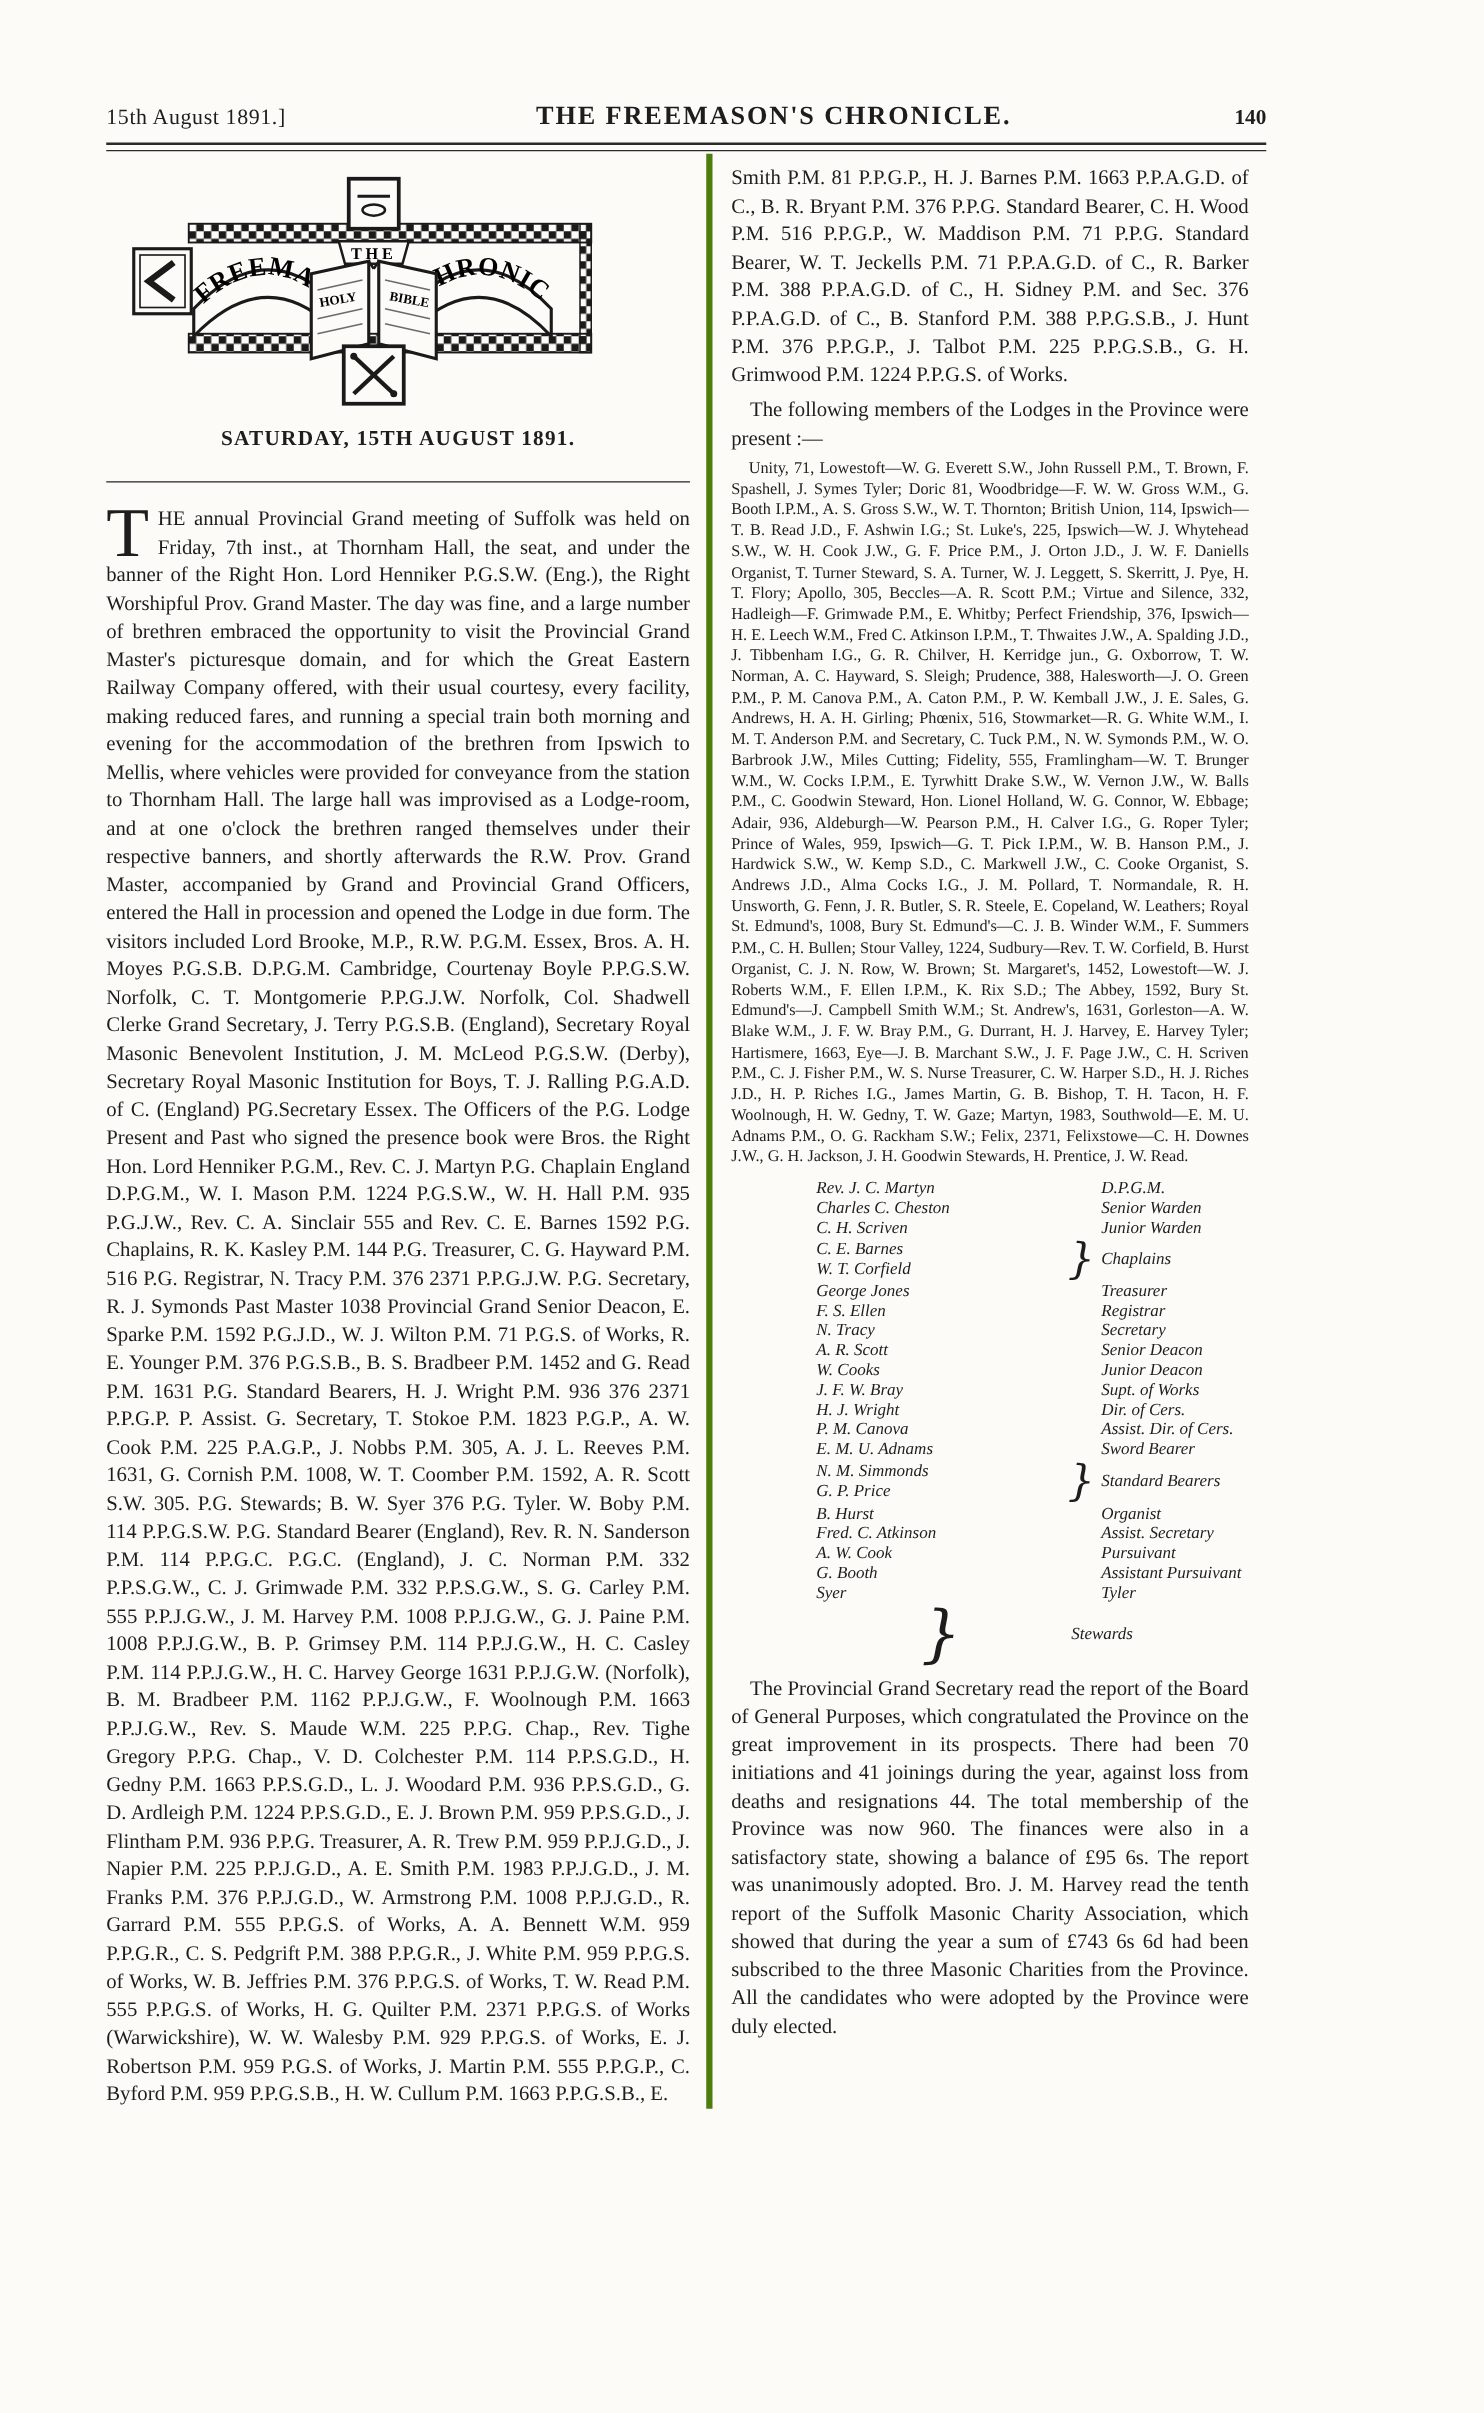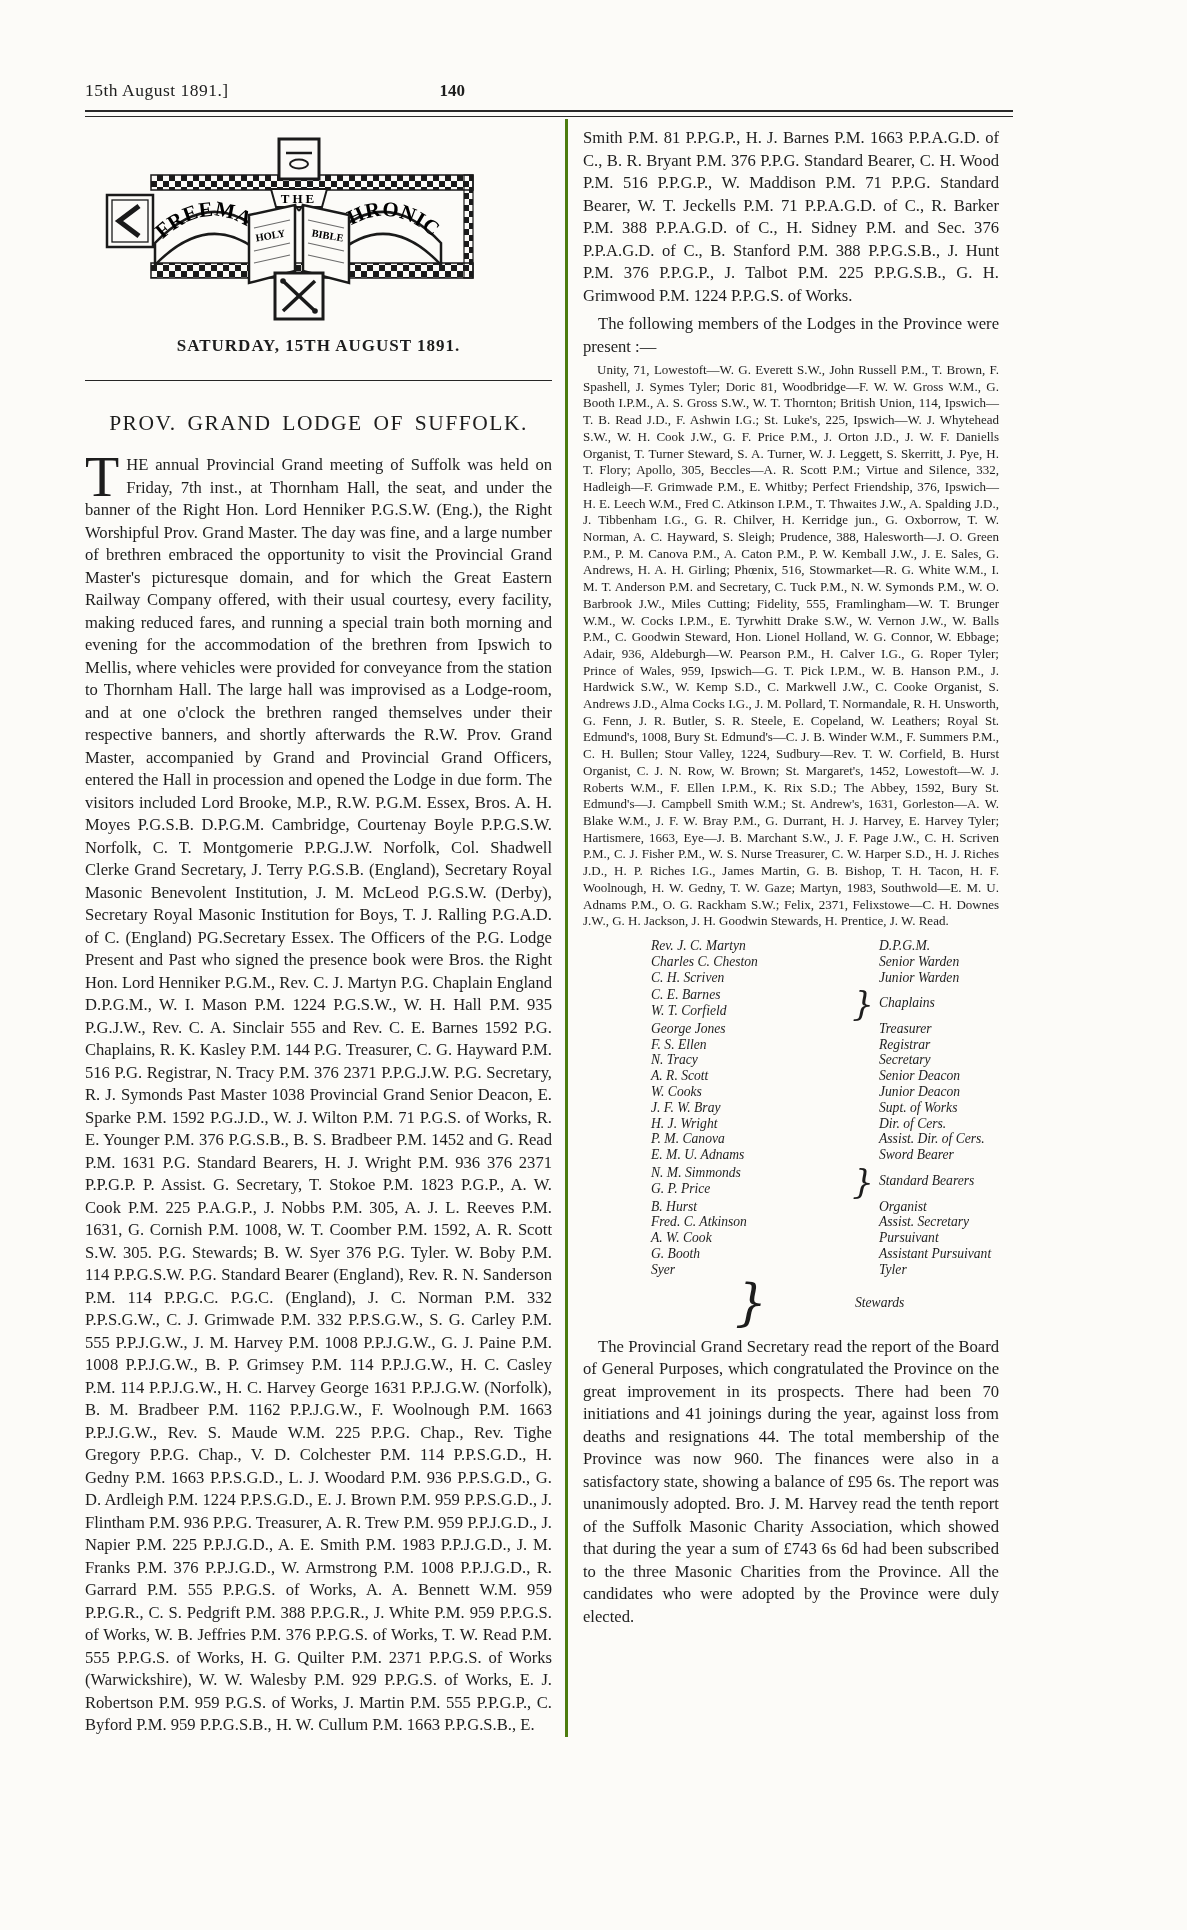--- a/index.html
+++ b/index.html
@@ -17,21 +17,21 @@
   .content{width:928px;}
   
   .runhead{display:flex;align-items:baseline;font-size:17.5px;}
   .runhead .rh-left{width:260px;letter-spacing:.5px;}
   .runhead .rh-center{flex:1;text-align:center;font-weight:700;font-size:21px;letter-spacing:1.5px;}
   .runhead .rh-right{width:120px;text-align:right;font-weight:700;font-size:17px;}
   .dblrule{margin-top:9px;height:4px;border-top:2px solid #2a2a2a;border-bottom:1px solid #2a2a2a;}
   
   .cols{display:flex;margin-top:2px;}
   .col-left{width:480px;padding-right:13px;box-sizing:border-box;}
-  .col-right{width:434px;border-left:3px solid #4d7c0f;padding-left:15px;box-sizing:border-box;padding-top:8px;}
+  .col-right{width:434px;border-left:5px solid #4d7c0f;padding-left:15px;box-sizing:border-box;padding-top:8px;}
   
   .masthead{margin:14px 0 0 18px;width:392px;}
   .dateline{text-align:center;font-weight:700;font-size:17px;letter-spacing:1px;margin-top:7px;}
   .colrule{border-top:1.5px solid #262626;margin:24px 0 0 0;}
   .art-title{text-align:center;font-size:21.5px;letter-spacing:1.5px;margin-top:30px;word-spacing:4px;}
   
   .body-par{font-size:16.6px;line-height:22.5px;text-align:justify;margin:0;}
   .art-body{margin-top:18px;}
   .dropcap{float:left;font-size:56px;line-height:42px;padding:2px 7px 0 0;font-weight:400;}
   .indent{text-indent:15px;}
@@ -50,20 +50,21 @@
   svg text{font-family:"Liberation Serif","DejaVu Serif",serif;}
 </style>
 </head>
 <body>
 
 <div class="page">
   <div class="content">
 
     <div class="runhead">
       <span class="rh-left">15th August 1891.]</span>
+      <span class="rh-center">THE FREEMASON'S CHRONICLE.</span>
       <span class="rh-right">140</span>
     </div>
     <div class="dblrule"></div>
 
     <div class="cols">
 
       <div class="col-left">
 
         <div class="masthead">
           <svg viewBox="0 0 392 192" width="392" height="192">
@@ -134,21 +135,20 @@
               <circle cx="180" cy="148" r="2.8" fill="#1a1a1a"></circle>
               <circle cx="212" cy="178" r="2.8" fill="#1a1a1a"></circle>
             </g>
           </svg>
         </div>
 
         <div class="dateline">SATURDAY, 15TH AUGUST 1891.</div>
 
         <div class="colrule"></div>
 
-        <div class="art-title">PROV. GRAND LODGE OF SUFFOLK.</div>
 
         <div class="art-body">
           <p class="body-par"><span class="dropcap">T</span><span>HE annual Provincial Grand meeting of Suffolk was held on Friday, 7th inst., at Thornham Hall, the seat, and under the banner of the Right Hon. Lord Henniker P.G.S.W. (Eng.), the Right Worshipful Prov. Grand Master. The day was fine, and a large number of brethren embraced the opportunity to visit the Provincial Grand Master's picturesque domain, and for which the Great Eastern Railway Company offered, with their usual courtesy, every facility, making reduced fares, and running a special train both morning and evening for the accommodation of the brethren from Ipswich to Mellis, where vehicles were provided for conveyance from the station to Thornham Hall. The large hall was improvised as a Lodge-room, and at one o'clock the brethren ranged themselves under their respective banners, and shortly afterwards the R.W. Prov. Grand Master, accompanied by Grand and Provincial Grand Officers, entered the Hall in procession and opened the Lodge in due form. The visitors included Lord Brooke, M.P., R.W. P.G.M. Essex, Bros. A. H. Moyes P.G.S.B. D.P.G.M. Cambridge, Courtenay Boyle P.P.G.S.W. Norfolk, C. T. Montgomerie P.P.G.J.W. Norfolk, Col. Shadwell Clerke Grand Secretary, J. Terry P.G.S.B. (England), Secretary Royal Masonic Benevolent Institution, J. M. McLeod P.G.S.W. (Derby), Secretary Royal Masonic Institution for Boys, T. J. Ralling P.G.A.D. of C. (England) PG.Secretary Essex. The Officers of the P.G. Lodge Present and Past who signed the presence book were Bros. the Right Hon. Lord Henniker P.G.M., Rev. C. J. Martyn P.G. Chaplain England D.P.G.M., W. I. Mason P.M. 1224 P.G.S.W., W. H. Hall P.M. 935 P.G.J.W., Rev. C. A. Sinclair 555 and Rev. C. E. Barnes 1592 P.G. Chaplains, R. K. Kasley P.M. 144 P.G. Treasurer, C. G. Hayward P.M. 516 P.G. Registrar, N. Tracy P.M. 376 2371 P.P.G.J.W. P.G. Secretary, R. J. Symonds Past Master 1038 Provincial Grand Senior Deacon, E. Sparke P.M. 1592 P.G.J.D., W. J. Wilton P.M. 71 P.G.S. of Works, R. E. Younger P.M. 376 P.G.S.B., B. S. Bradbeer P.M. 1452 and G. Read P.M. 1631 P.G. Standard Bearers, H. J. Wright P.M. 936 376 2371 P.P.G.P. P. Assist. G. Secretary, T. Stokoe P.M. 1823 P.G.P., A. W. Cook P.M. 225 P.A.G.P., J. Nobbs P.M. 305, A. J. L. Reeves P.M. 1631, G. Cornish P.M. 1008, W. T. Coomber P.M. 1592, A. R. Scott S.W. 305. P.G. Stewards; B. W. Syer 376 P.G. Tyler. W. Boby P.M. 114 P.P.G.S.W. P.G. Standard Bearer (England), Rev. R. N. Sanderson P.M. 114 P.P.G.C. P.G.C. (England), J. C. Norman P.M. 332 P.P.S.G.W., C. J. Grimwade P.M. 332 P.P.S.G.W., S. G. Carley P.M. 555 P.P.J.G.W., J. M. Harvey P.M. 1008 P.P.J.G.W., G. J. Paine P.M. 1008 P.P.J.G.W., B. P. Grimsey P.M. 114 P.P.J.G.W., H. C. Casley P.M. 114 P.P.J.G.W., H. C. Harvey George 1631 P.P.J.G.W. (Norfolk), B. M. Bradbeer P.M. 1162 P.P.J.G.W., F. Woolnough P.M. 1663 P.P.J.G.W., Rev. S. Maude W.M. 225 P.P.G. Chap., Rev. Tighe Gregory P.P.G. Chap., V. D. Colchester P.M. 114 P.P.S.G.D., H. Gedny P.M. 1663 P.P.S.G.D., L. J. Woodard P.M. 936 P.P.S.G.D., G. D. Ardleigh P.M. 1224 P.P.S.G.D., E. J. Brown P.M. 959 P.P.S.G.D., J. Flintham P.M. 936 P.P.G. Treasurer, A. R. Trew P.M. 959 P.P.J.G.D., J. Napier P.M. 225 P.P.J.G.D., A. E. Smith P.M. 1983 P.P.J.G.D., J. M. Franks P.M. 376 P.P.J.G.D., W. Armstrong P.M. 1008 P.P.J.G.D., R. Garrard P.M. 555 P.P.G.S. of Works, A. A. Bennett W.M. 959 P.P.G.R., C. S. Pedgrift P.M. 388 P.P.G.R., J. White P.M. 959 P.P.G.S. of Works, W. B. Jeffries P.M. 376 P.P.G.S. of Works, T. W. Read P.M. 555 P.P.G.S. of Works, H. G. Quilter P.M. 2371 P.P.G.S. of Works (Warwickshire), W. W. Walesby P.M. 929 P.P.G.S. of Works, E. J. Robertson P.M. 959 P.G.S. of Works, J. Martin P.M. 555 P.P.G.P., C. Byford P.M. 959 P.P.G.S.B., H. W. Cullum P.M. 1663 P.P.G.S.B., E.</span></p>
         </div>
       </div>
 
       <div class="col-right">
         <p class="body-par">Smith P.M. 81 P.P.G.P., H. J. Barnes P.M. 1663 P.P.A.G.D. of C., B. R. Bryant P.M. 376 P.P.G. Standard Bearer, C. H. Wood P.M. 516 P.P.G.P., W. Maddison P.M. 71 P.P.G. Standard Bearer, W. T. Jeckells P.M. 71 P.P.A.G.D. of C., R. Barker P.M. 388 P.P.A.G.D. of C., H. Sidney P.M. and Sec. 376 P.P.A.G.D. of C., B. Stanford P.M. 388 P.P.G.S.B., J. Hunt P.M. 376 P.P.G.P., J. Talbot P.M. 225 P.P.G.S.B., G. H. Grimwood P.M. 1224 P.P.G.S. of Works.</p>
         <p class="body-par indent mt6">The following members of the Lodges in the Province were present :—</p>
         <p class="fine">Unity, 71, Lowestoft—W. G. Everett S.W., John Russell P.M., T. Brown, F. Spashell, J. Symes Tyler; Doric 81, Woodbridge—F. W. W. Gross W.M., G. Booth I.P.M., A. S. Gross S.W., W. T. Thornton; British Union, 114, Ipswich—T. B. Read J.D., F. Ashwin I.G.; St. Luke's, 225, Ipswich—W. J. Whytehead S.W., W. H. Cook J.W., G. F. Price P.M., J. Orton J.D., J. W. F. Daniells Organist, T. Turner Steward, S. A. Turner, W. J. Leggett, S. Skerritt, J. Pye, H. T. Flory; Apollo, 305, Beccles—A. R. Scott P.M.; Virtue and Silence, 332, Hadleigh—F. Grimwade P.M., E. Whitby; Perfect Friendship, 376, Ipswich—H. E. Leech W.M., Fred C. Atkinson I.P.M., T. Thwaites J.W., A. Spalding J.D., J. Tibbenham I.G., G. R. Chilver, H. Kerridge jun., G. Oxborrow, T. W. Norman, A. C. Hayward, S. Sleigh; Prudence, 388, Halesworth—J. O. Green P.M., P. M. Canova P.M., A. Caton P.M., P. W. Kemball J.W., J. E. Sales, G. Andrews, H. A. H. Girling; Phœnix, 516, Stowmarket—R. G. White W.M., I. M. T. Anderson P.M. and Secretary, C. Tuck P.M., N. W. Symonds P.M., W. O. Barbrook J.W., Miles Cutting; Fidelity, 555, Framlingham—W. T. Brunger W.M., W. Cocks I.P.M., E. Tyrwhitt Drake S.W., W. Vernon J.W., W. Balls P.M., C. Goodwin Steward, Hon. Lionel Holland, W. G. Connor, W. Ebbage; Adair, 936, Aldeburgh—W. Pearson P.M., H. Calver I.G., G. Roper Tyler; Prince of Wales, 959, Ipswich—G. T. Pick I.P.M., W. B. Hanson P.M., J. Hardwick S.W., W. Kemp S.D., C. Markwell J.W., C. Cooke Organist, S. Andrews J.D., Alma Cocks I.G., J. M. Pollard, T. Normandale, R. H. Unsworth, G. Fenn, J. R. Butler, S. R. Steele, E. Copeland, W. Leathers; Royal St. Edmund's, 1008, Bury St. Edmund's—C. J. B. Winder W.M., F. Summers P.M., C. H. Bullen; Stour Valley, 1224, Sudbury—Rev. T. W. Corfield, B. Hurst Organist, C. J. N. Row, W. Brown; St. Margaret's, 1452, Lowestoft—W. J. Roberts W.M., F. Ellen I.P.M., K. Rix S.D.; The Abbey, 1592, Bury St. Edmund's—J. Campbell Smith W.M.; St. Andrew's, 1631, Gorleston—A. W. Blake W.M., J. F. W. Bray P.M., G. Durrant, H. J. Harvey, E. Harvey Tyler; Hartismere, 1663, Eye—J. B. Marchant S.W., J. F. Page J.W., C. H. Scriven P.M., C. J. Fisher P.M., W. S. Nurse Treasurer, C. W. Harper S.D., H. J. Riches J.D., H. P. Riches I.G., James Martin, G. B. Bishop, T. H. Tacon, H. F. Woolnough, H. W. Gedny, T. W. Gaze; Martyn, 1983, Southwold—E. M. U. Adnams P.M., O. G. Rackham S.W.; Felix, 2371, Felixstowe—C. H. Downes J.W., G. H. Jackson, J. H. Goodwin Stewards, H. Prentice, J. W. Read.</p>

